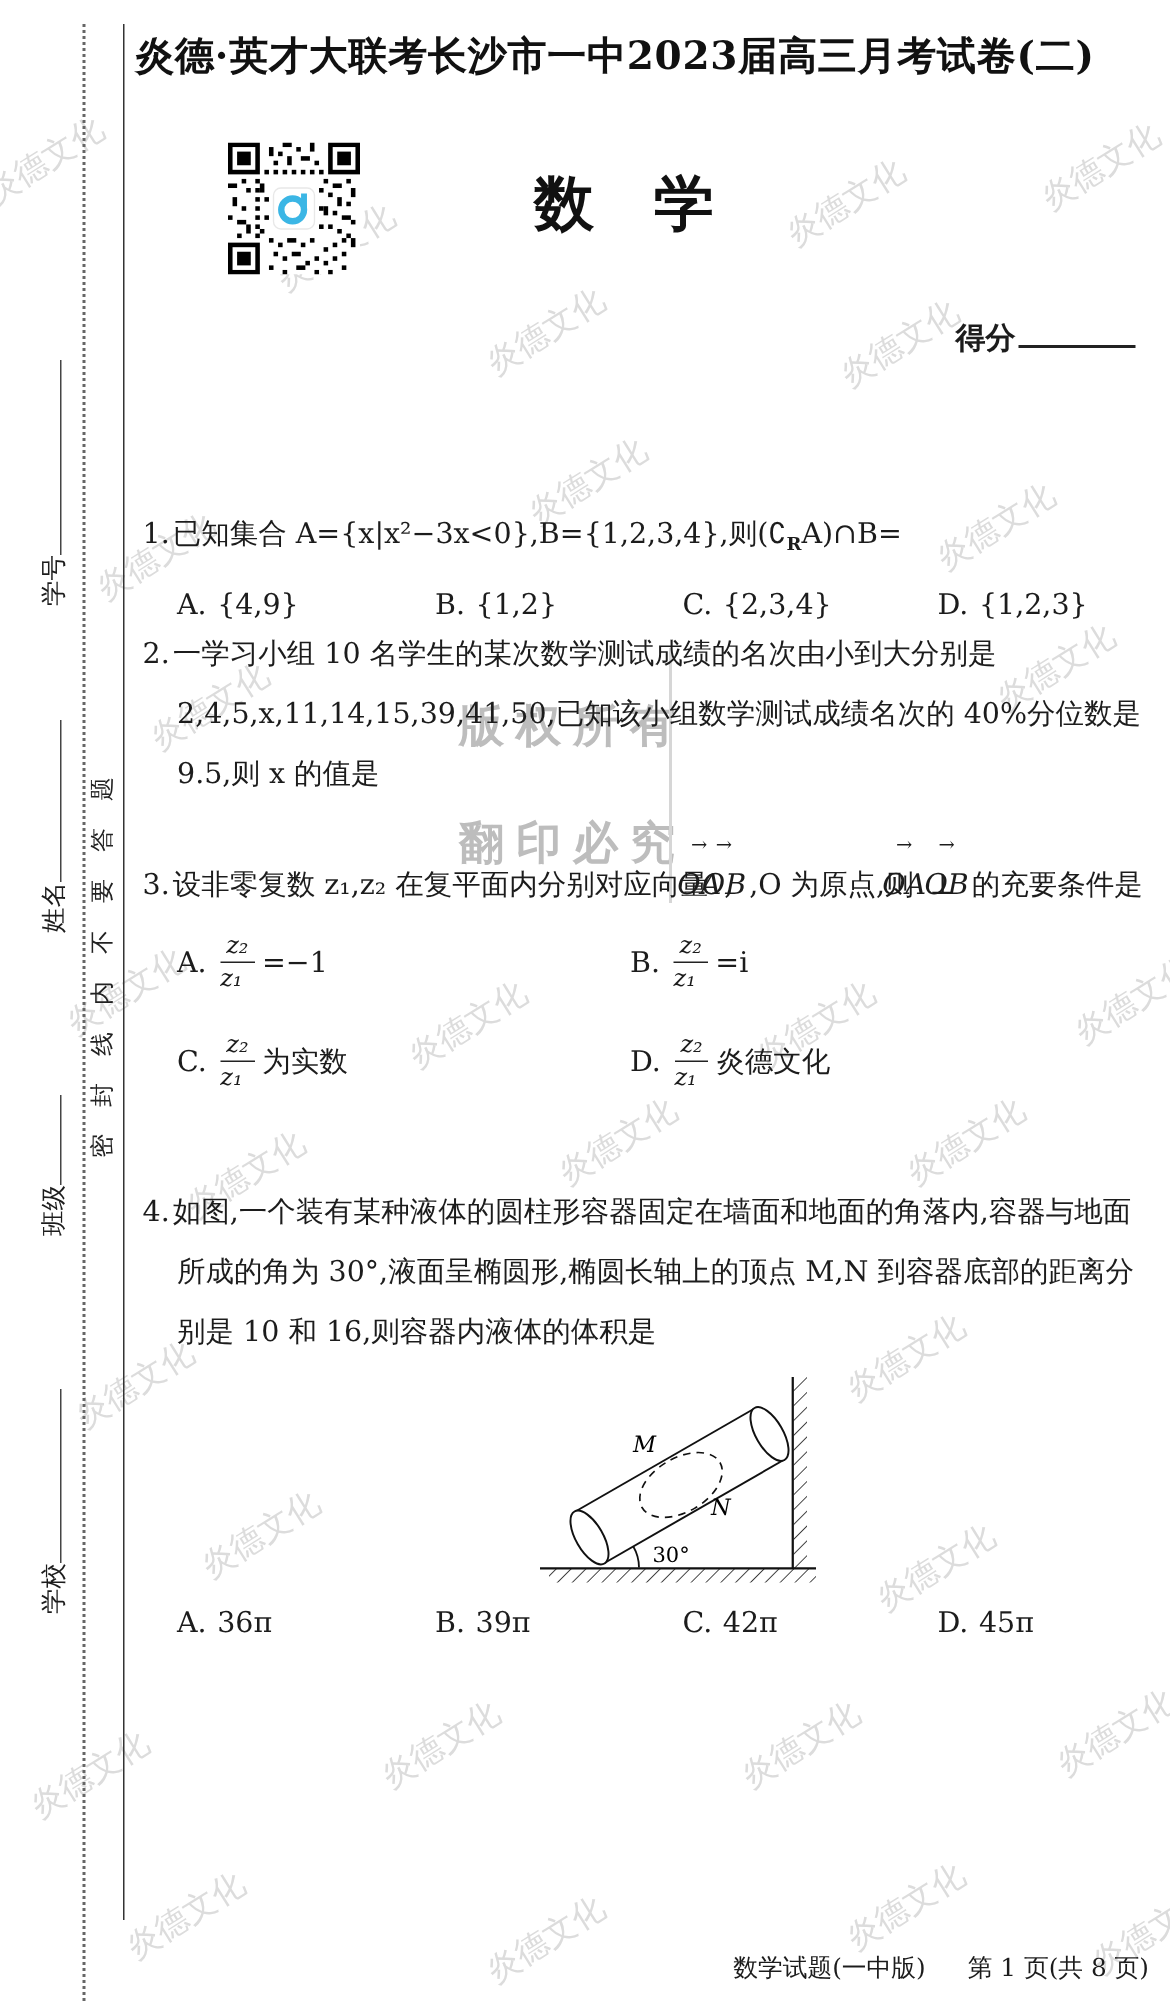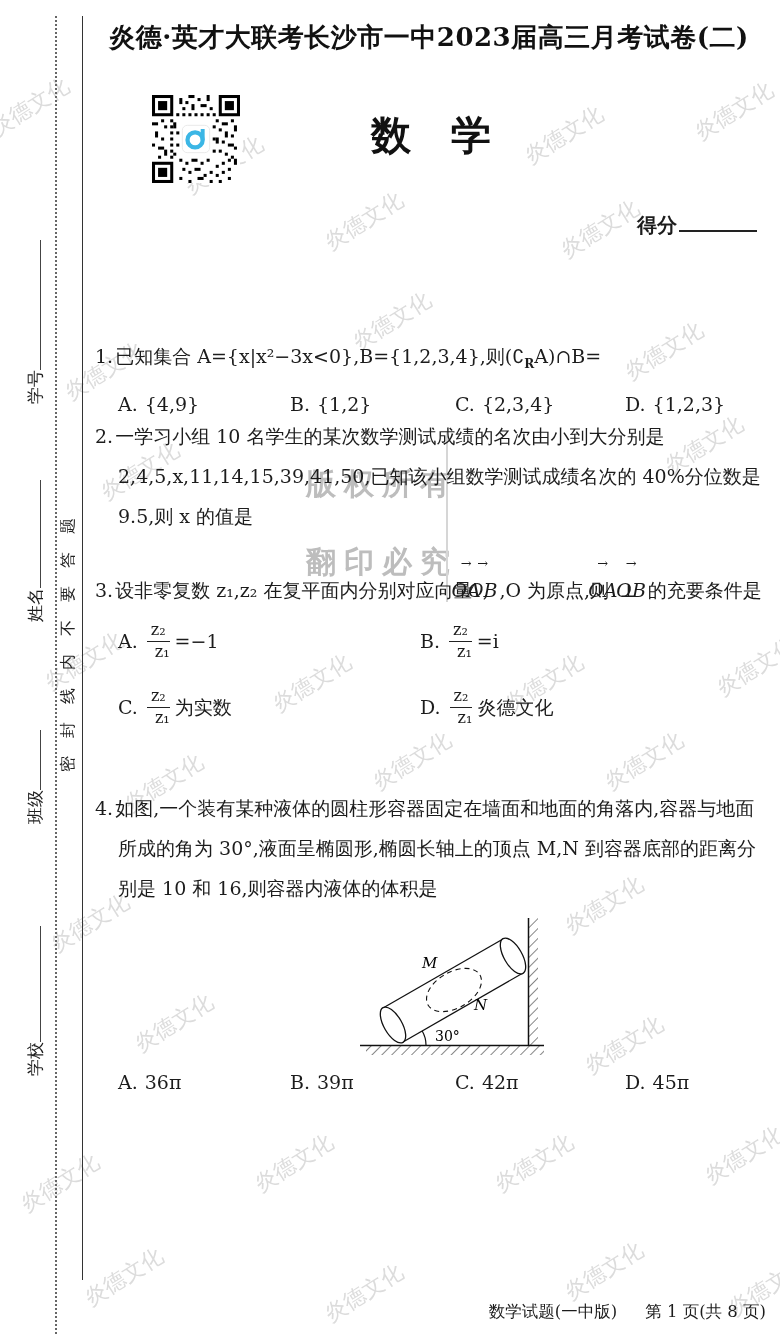--- a/index.html
+++ b/index.html
@@ -13,44 +13,44 @@
   .wm-fold{position:absolute;width:2px;background:#d6d6d6;}
   
   .vline-dot{position:absolute;left:55px;top:16px;height:1318px;border-left:2px dotted #666;}
   .vline-solid{position:absolute;left:82px;top:16px;height:1264px;border-left:1px solid #333;}
   .side-field{position:absolute;transform:rotate(-90deg);transform-origin:left top;
       white-space:nowrap;font-size:17px;}
   .sf-line{display:inline-block;border-bottom:1px solid #444;height:14px;vertical-align:baseline;}
   .seal{position:absolute;transform:rotate(-90deg);transform-origin:left top;
       white-space:nowrap;font-size:16px;letter-spacing:18px;color:#222;}
   
-  .title{position:absolute;left:95px;top:20px;width:668px;text-align:center;
+  .title{position:absolute;left:76px;top:20px;width:668px;text-align:center;
       font-size:26px;font-weight:900;letter-spacing:0.5px;color:#111;}
   .qr{position:absolute;left:152px;top:95px;}
-  .subject{position:absolute;left:95px;top:108px;width:672px;text-align:center;
+  .subject{position:absolute;left:80px;top:108px;width:672px;text-align:center;
       font-size:40px;font-weight:bold;color:#111;}
   .meta{position:absolute;left:95px;top:170px;width:672px;text-align:center;font-size:17px;}
   .meta span{margin:0 20px;font-weight:bold;}
   .score{position:absolute;left:95px;top:212px;width:662px;text-align:right;font-size:20px;font-weight:bold;}
   .score-line{display:inline-block;width:78px;border-bottom:2px solid #222;height:16px;margin-left:2px;}
   
   .blk{position:absolute;left:95px;width:672px;font-size:19px;line-height:40px;}
   .sec-head{font-weight:bold;}
   .qtext{margin:0;padding-left:23px;text-indent:-23px;}
   .qno{margin-right:2px;}
   .csub{font-size:12px;font-weight:bold;}
   .opt4{display:flex;padding-left:23px;line-height:40px;}
   .opt4 .opt:nth-child(1){width:172px;}
   .opt4 .opt:nth-child(2){width:165px;}
   .opt4 .opt:nth-child(3){width:170px;}
   .opt{white-space:nowrap;}
   .olbl{margin-right:7px;}
   .optrow2{display:flex;align-items:center;height:66px;padding-left:23px;line-height:normal;}
   .optrow2 .opt:nth-child(1){width:302px;}
-  .frac{display:inline-block;vertical-align:middle;text-align:right;
+  .frac{display:inline-block;vertical-align:middle;text-align:left;font-style:italic;
       font-size:16px;line-height:1.15;margin:0 5px 4px 2px;}
   .fnum{display:block;border-bottom:1px solid #222;padding:0 4px 1px;}
   .fden{display:block;padding-top:1px;}
   .vec{position:relative;display:inline-block;padding:0 2px;white-space:nowrap;}
   .vl{font-style:italic;}
   .varr{position:absolute;top:-13px;left:0;right:0;text-align:center;
       font-size:13px;font-style:normal;line-height:13px;}
   .emph{position:relative;}
   .edots{position:absolute;left:50%;transform:translateX(-50%);bottom:-15px;
       font-size:14px;letter-spacing:9px;line-height:14px;white-space:nowrap;}

